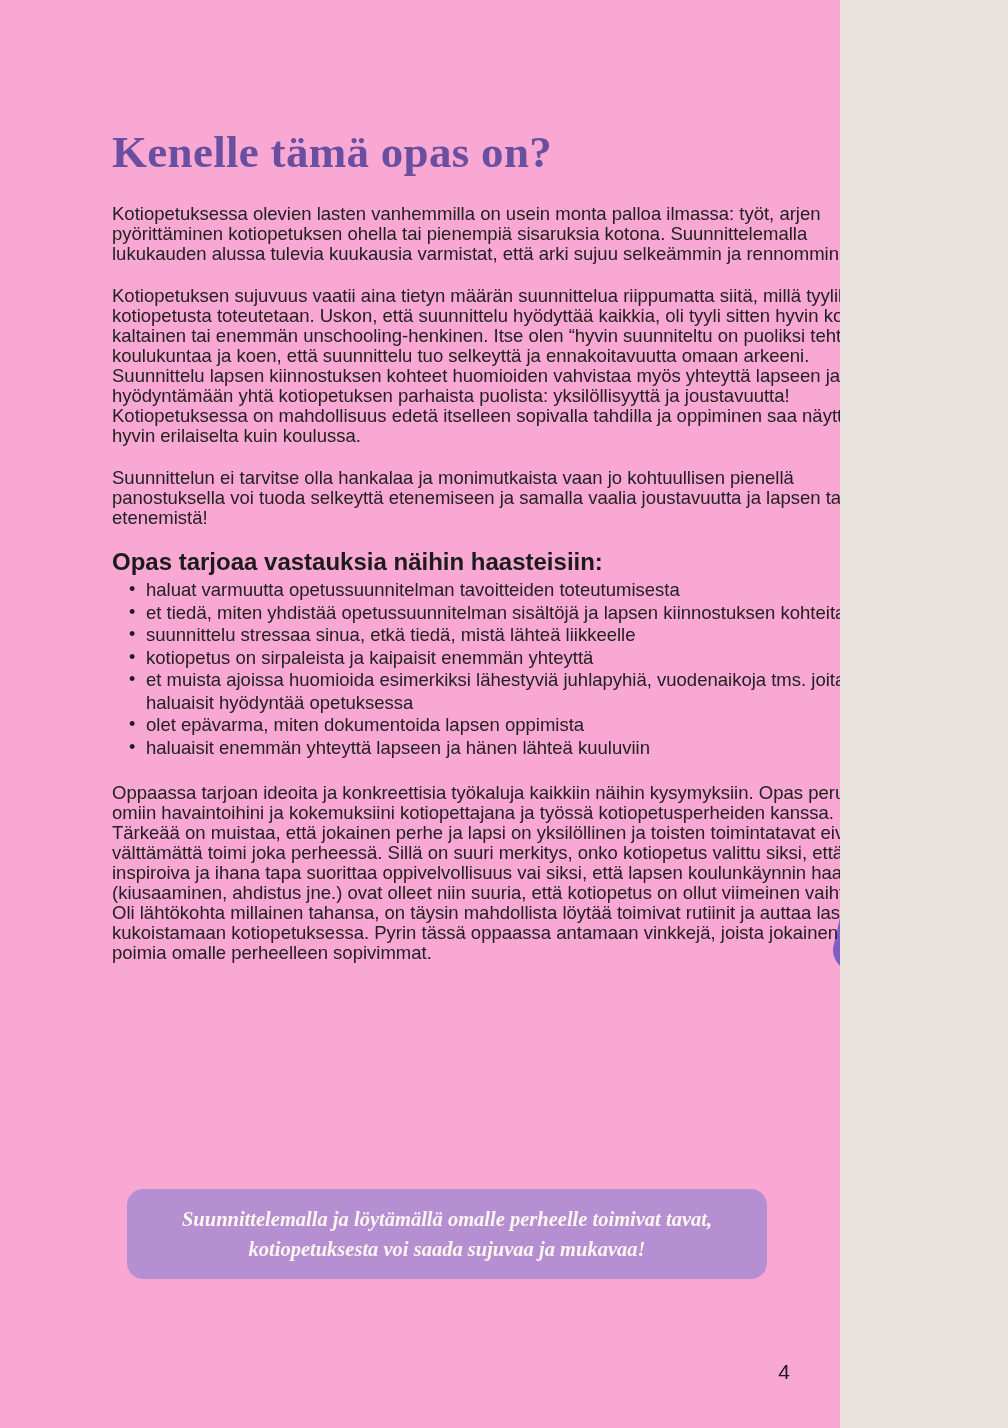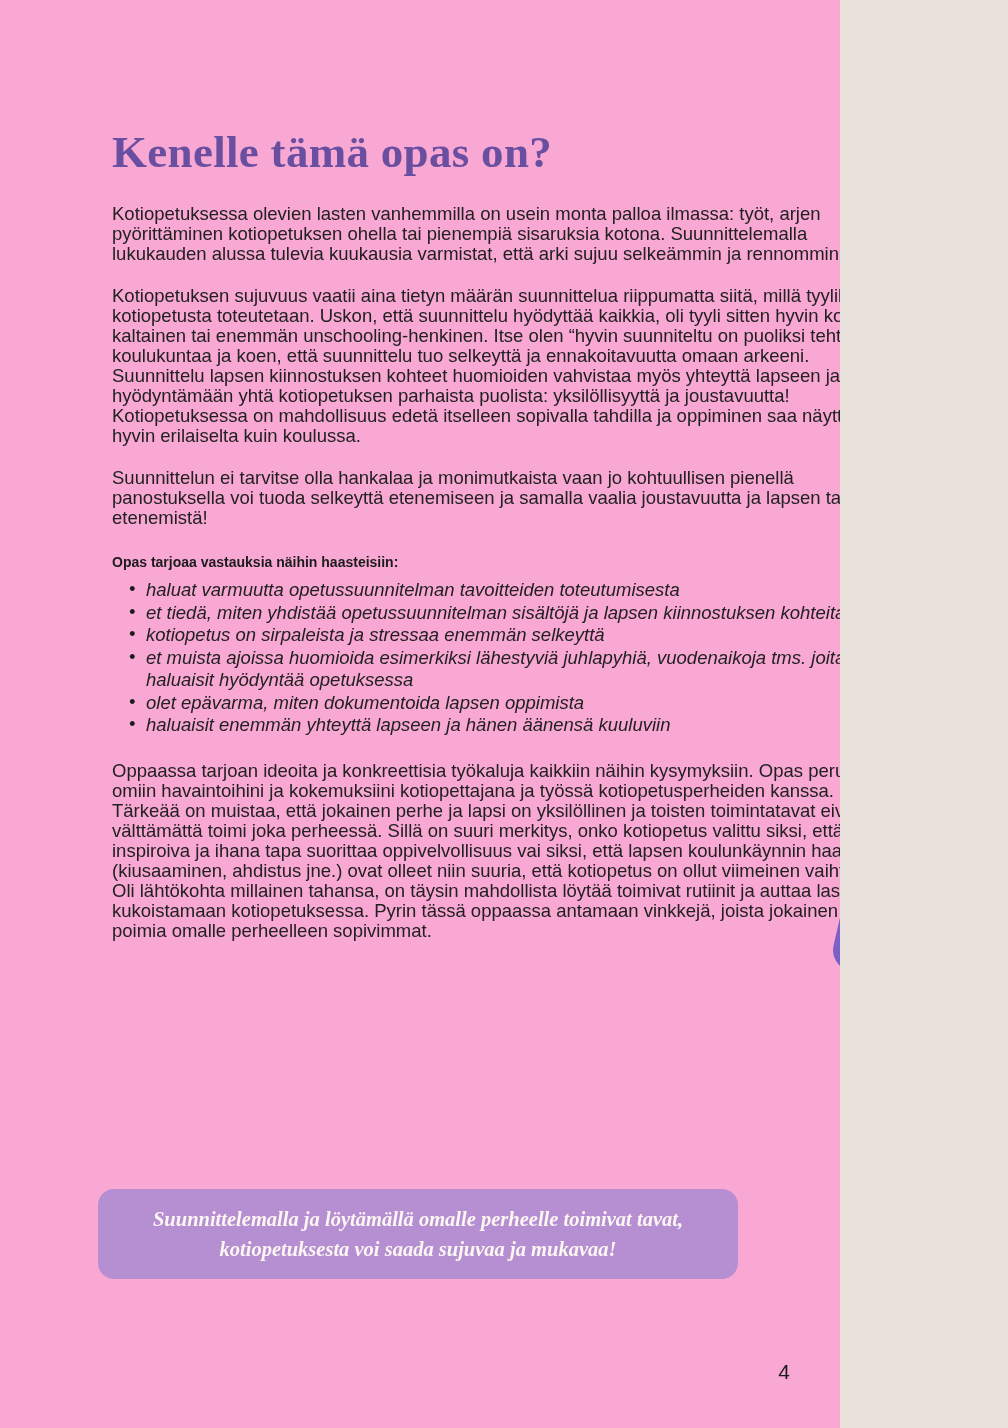--- a/index.html
+++ b/index.html
@@ -28,45 +28,45 @@
     letter-spacing: 0.3px;
     color: #6a4fa0;
     margin: 0 0 24px 0;
   }
   p.body {
     font-size: 18.5px;
     line-height: 20px;
     margin: 0 0 22px 0;
   }
   h2.list-heading {
-    font-size: 14px;
+    font-size: 24px;
     line-height: 24px;
     font-weight: 700;
     margin: 0 0 5px 0;
     color: #1b1b1b;
   }
   ul.challenges {
     list-style: none;
     margin: 0 0 24px 0;
     padding: 0 0 0 34px;
     font-size: 18.5px;
     line-height: 22.5px;
   }
-  ul.challenges li { position: relative; font-style: italic; }
+  ul.challenges li { position: relative; }
   ul.challenges li::before {
     content: "\2022";
     position: absolute;
     left: -17px;
     top: -1px;
     font-size: 18px;
     color: #1b1b1b;
   }
   .quote-box {
     position: absolute;
-    left: 98px;
+    left: 127px;
     top: 1189px;
     width: 594px;
     padding: 15px 23px;
     background: #b68fd3;
     border-radius: 16px;
     text-align: center;
     z-index: 2;
     font-family: "Liberation Serif", "DejaVu Serif", serif;
     font-style: italic;
     font-weight: 700;
@@ -153,24 +153,25 @@
     <h1 class="title">Kenelle tämä opas on?</h1>
 
     <p class="body">Kotiopetuksessa olevien lasten vanhemmilla on usein monta palloa ilmassa: työt, arjen pyörittäminen kotiopetuksen ohella tai pienempiä sisaruksia kotona. Suunnittelemalla lukukauden alussa tulevia kuukausia varmistat, että arki sujuu selkeämmin ja rennommin.</p>
     <p class="body">Kotiopetuksen sujuvuus vaatii aina tietyn määrän suunnittelua riippumatta siitä, millä tyylillä kotiopetusta toteutetaan. Uskon, että suunnittelu hyödyttää kaikkia, oli tyyli sitten hyvin koulun kaltainen tai enemmän unschooling-henkinen. Itse olen “hyvin suunniteltu on puoliksi tehty” -koulukuntaa ja koen, että suunnittelu tuo selkeyttä ja ennakoitavuutta omaan arkeeni. Suunnittelu lapsen kiinnostuksen kohteet huomioiden vahvistaa myös yhteyttä lapseen ja auttaa hyödyntämään yhtä kotiopetuksen parhaista puolista: yksilöllisyyttä ja joustavuutta! Kotiopetuksessa on mahdollisuus edetä itselleen sopivalla tahdilla ja oppiminen saa näyttää hyvin erilaiselta kuin koulussa.</p>
     <p class="body">Suunnittelun ei tarvitse olla hankalaa ja monimutkaista vaan jo kohtuullisen pienellä panostuksella voi tuoda selkeyttä etenemiseen ja samalla vaalia joustavuutta ja lapsen tahdissa etenemistä!</p>
 
     <h2 class="list-heading">Opas tarjoaa vastauksia näihin haasteisiin:</h2>
     <ul class="challenges">
       <li>haluat varmuutta opetussuunnitelman tavoitteiden toteutumisesta</li>
       <li>et tiedä, miten yhdistää opetussuunnitelman sisältöjä ja lapsen kiinnostuksen kohteita</li>
-      <li>kotiopetus on sirpaleista ja stressaa enemmän selkeyttä</li>
+      <li>suunnittelu stressaa sinua, etkä tiedä, mistä lähteä liikkeelle</li>
+      <li>kotiopetus on sirpaleista ja kaipaisit enemmän yhteyttä</li>
       <li>et muista ajoissa huomioida esimerkiksi lähestyviä juhlapyhiä, vuodenaikoja tms. joita haluaisit hyödyntää opetuksessa</li>
       <li>olet epävarma, miten dokumentoida lapsen oppimista</li>
-      <li>haluaisit enemmän yhteyttä lapseen ja hänen äänensä kuuluviin</li>
+      <li>haluaisit enemmän yhteyttä lapseen ja hänen lähteä kuuluviin</li>
     </ul>
 
     <p class="body">Oppaassa tarjoan ideoita ja konkreettisia työkaluja kaikkiin näihin kysymyksiin. Opas perustuu omiin havaintoihini ja kokemuksiini kotiopettajana ja työssä kotiopetusperheiden kanssa. Tärkeää on muistaa, että jokainen perhe ja lapsi on yksilöllinen ja toisten toimintatavat eivät välttämättä toimi joka perheessä. Sillä on suuri merkitys, onko kotiopetus valittu siksi, että se on inspiroiva ja ihana tapa suorittaa oppivelvollisuus vai siksi, että lapsen koulunkäynnin haasteet (kiusaaminen, ahdistus jne.) ovat olleet niin suuria, että kotiopetus on ollut viimeinen vaihtoehto. Oli lähtökohta millainen tahansa, on täysin mahdollista löytää toimivat rutiinit ja auttaa lasta kukoistamaan kotiopetuksessa. Pyrin tässä oppaassa antamaan vinkkejä, joista jokainen voi poimia omalle perheelleen sopivimmat.</p>
   </div>
 
   <div class="quote-box">
     <span class="quote-line">Suunnittelemalla ja löytämällä omalle perheelle toimivat tavat,</span>
     <span class="quote-line">kotiopetuksesta voi saada sujuvaa ja mukavaa!</span>
   </div>
 

